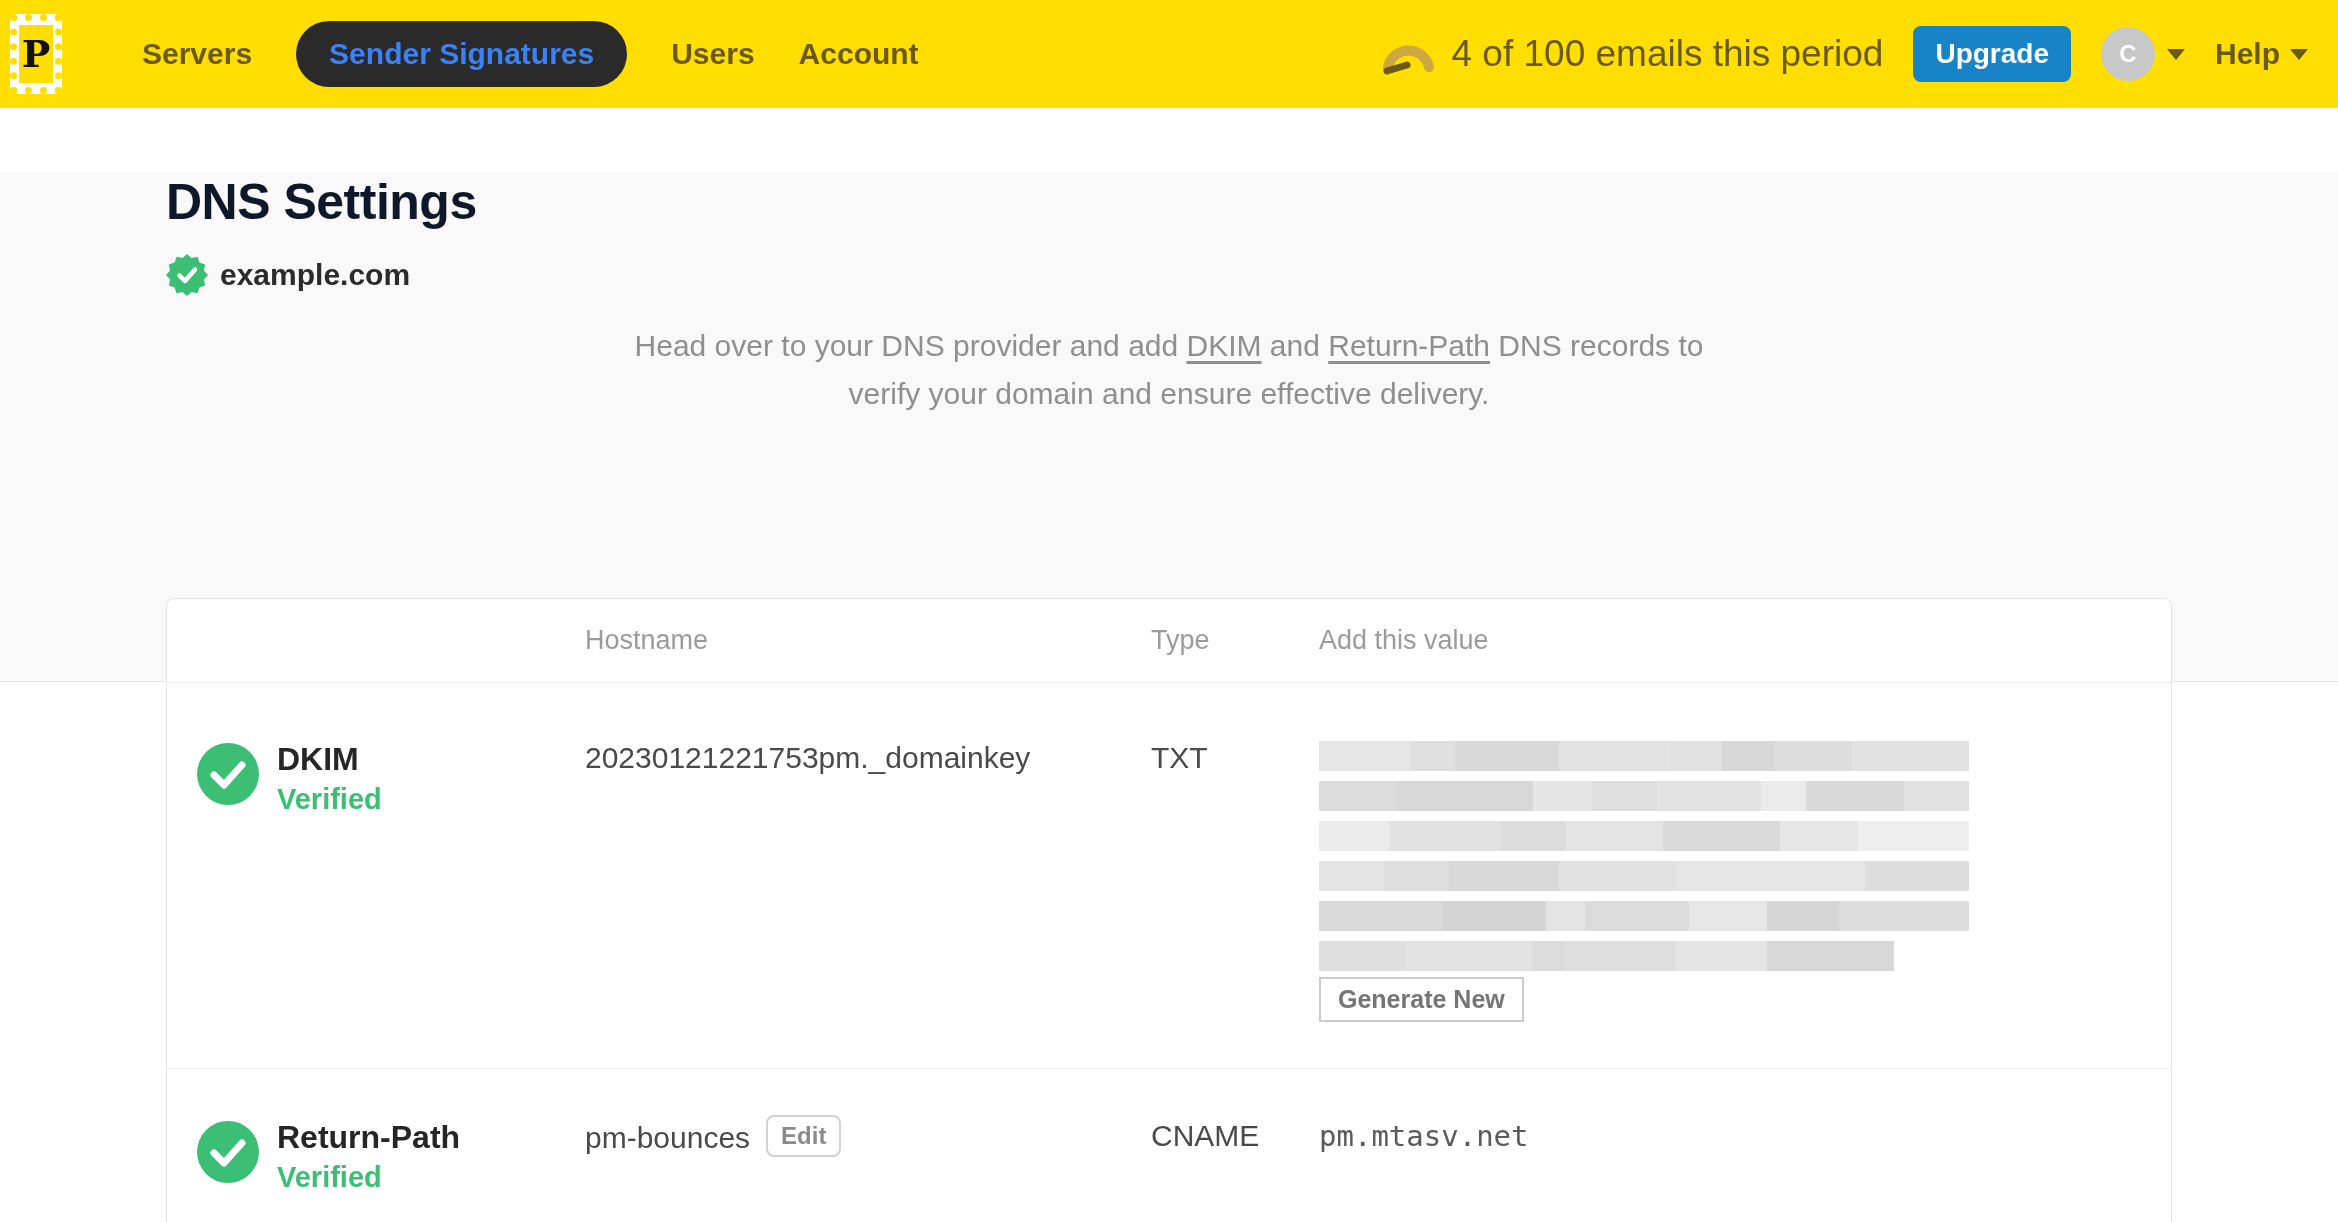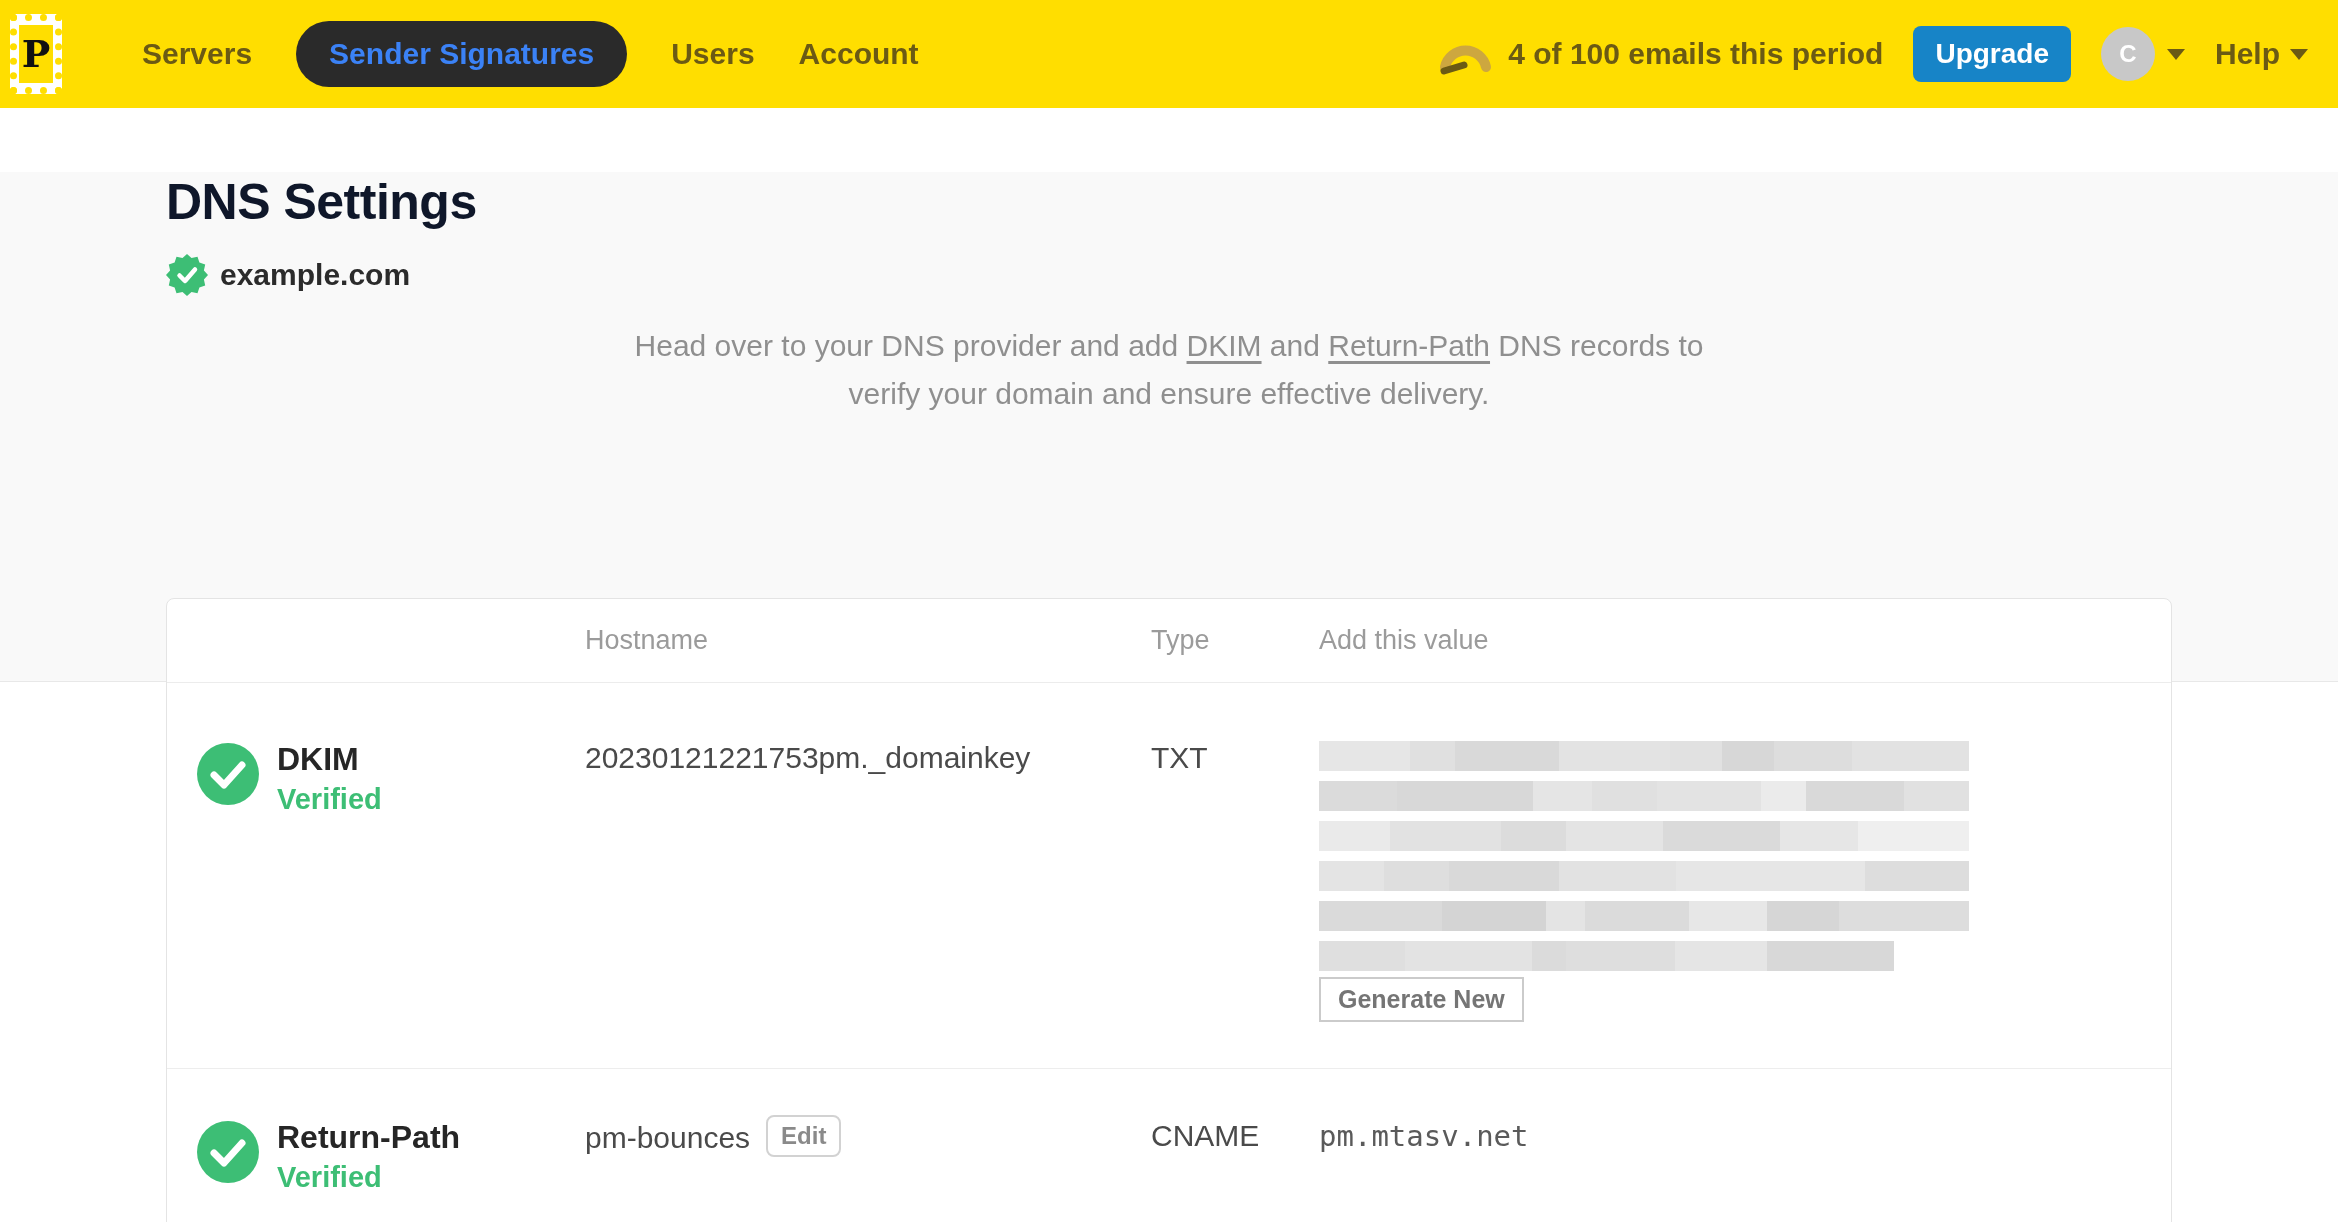--- a/index.html
+++ b/index.html
@@ -51,21 +51,21 @@
   .nav-item.active {
     background:#2A2A2A;
     color:#3b82f6;
     height:66px;
     display:flex; align-items:center;
     padding:0 33px;
     border-radius:33px;
   }
   .nav-right { margin-left:auto; display:flex; align-items:center; gap:30px; }
   .usage { display:flex; align-items:center; gap:14px; }
-  .usage-text { font-size:30px; font-weight:bold; color:#6B5A14; white-space:nowrap; }
+  .usage-text { font-size:37px; font-weight:normal; color:#6B5A14; white-space:nowrap; }
   .upgrade-btn {
     background:#1784C7;
     color:#ffffff;
     font-size:28px; font-weight:bold;
     border:none;
     border-radius:8px;
     height:56px;
     padding:0 22px;
     cursor:pointer;
     font-family:inherit;

